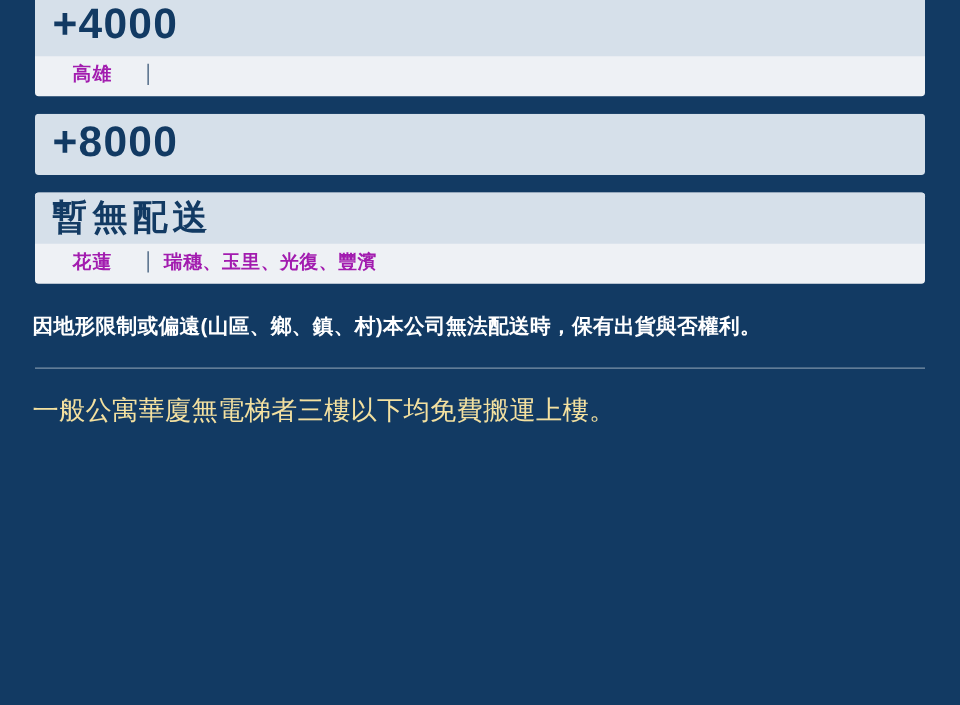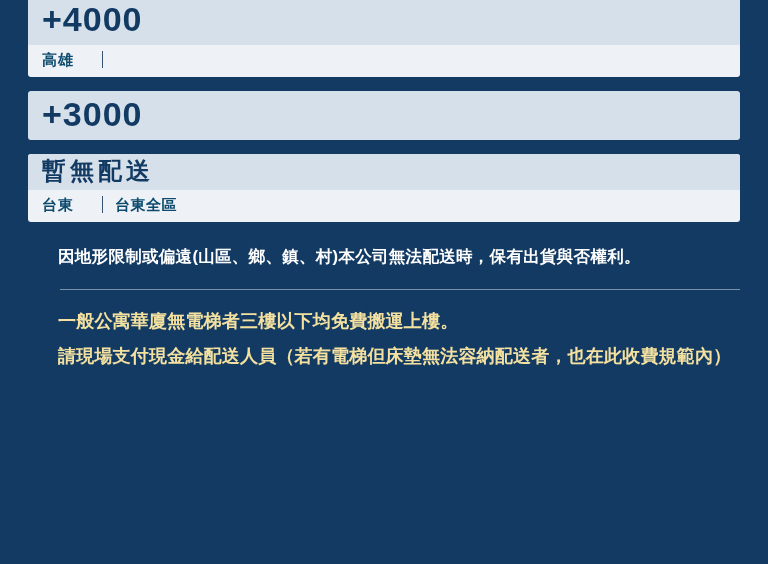--- a/index.html
+++ b/index.html
@@ -39,67 +39,67 @@
   .card-amount {
     font-size: 34px;
     font-weight: bold;
     color: #123a63;
     letter-spacing: 1px;
     line-height: 1.25;
     font-family: "Liberation Sans", sans-serif;
   }
   .card-amount.zh {
     letter-spacing: 4px;
-    font-size: 24px;
+    font-size: 28px;
   }
   .card-rows { padding: 3px 0 5px 0; }
   .card-row {
     display: flex;
     align-items: center;
     font-size: 15px;
-    color: #0c4a6e;
+    color: #a21caf;
     font-weight: bold;
     padding: 1px 14px;
     line-height: 1.5;
+    margin-left: 16px;
   }
   .city {
     min-width: 58px;
     display: inline-block;
     letter-spacing: 1px;
   }
   .sep {
     display: inline-block;
     width: 1px;
     height: 17px;
     background: #14365c;
     margin: 0 12px 0 2px;
     opacity: .85;
   }
   .district { letter-spacing: 0.5px; }
 
   
   .notes {
     padding: 6px 26px 0 26px;
     color: #ffffff;
-    margin-left: 32px;
   }
   .note-line {
     font-size: 16.5px;
     font-weight: bold;
     line-height: 1.75;
     letter-spacing: .3px;
   }
   .divider {
     height: 1px;
     background: rgba(255,255,255,.45);
     margin: 18px 2px 14px 2px;
   }
   .fee-line {
-    font-size: 18px;
-    font-weight: bold;
+    font-size: 21px;
+    font-weight: normal;
     line-height: 1.95;
     letter-spacing: .2px;
     color: #f4e1a0;
   }
   .first-card { margin-top: -4px; }
 </style>
 </head>
 <body>
 
 <div class="page">
@@ -113,41 +113,40 @@
       <div class="card-rows">
         <div class="card-row">
           <span class="city">高雄</span>
           <span class="sep"></span>
         </div>
       </div>
     </div>
 
     <div class="card">
       <div class="card-head">
-        <span class="card-amount">+3000</span>
+        <span class="card-amount">+8000</span>
       </div>
     </div>
 
     <div class="card">
       <div class="card-head">
         <span class="card-amount zh">暫無配送</span>
       </div>
       <div class="card-rows">
         <div class="card-row">
-          <span class="city">台東</span>
+          <span class="city">花蓮</span>
           <span class="sep"></span>
-          <span class="district">台東全區</span>
+          <span class="district">瑞穗、玉里、光復、豐濱</span>
         </div>
       </div>
     </div>
 
   </div>
 
   <div class="notes">
     <div class="note-line">因地形限制或偏遠(山區、鄉、鎮、村)本公司無法配送時，保有出貨與否權利。</div>
 
     <div class="divider"></div>
 
     <div class="fee-line">一般公寓華廈無電梯者三樓以下均免費搬運上樓。</div>
-    <div class="fee-line">請現場支付現金給配送人員（若有電梯但床墊無法容納配送者，也在此收費規範內）</div>
   </div>
 
 </div>
 
 </body></html>

